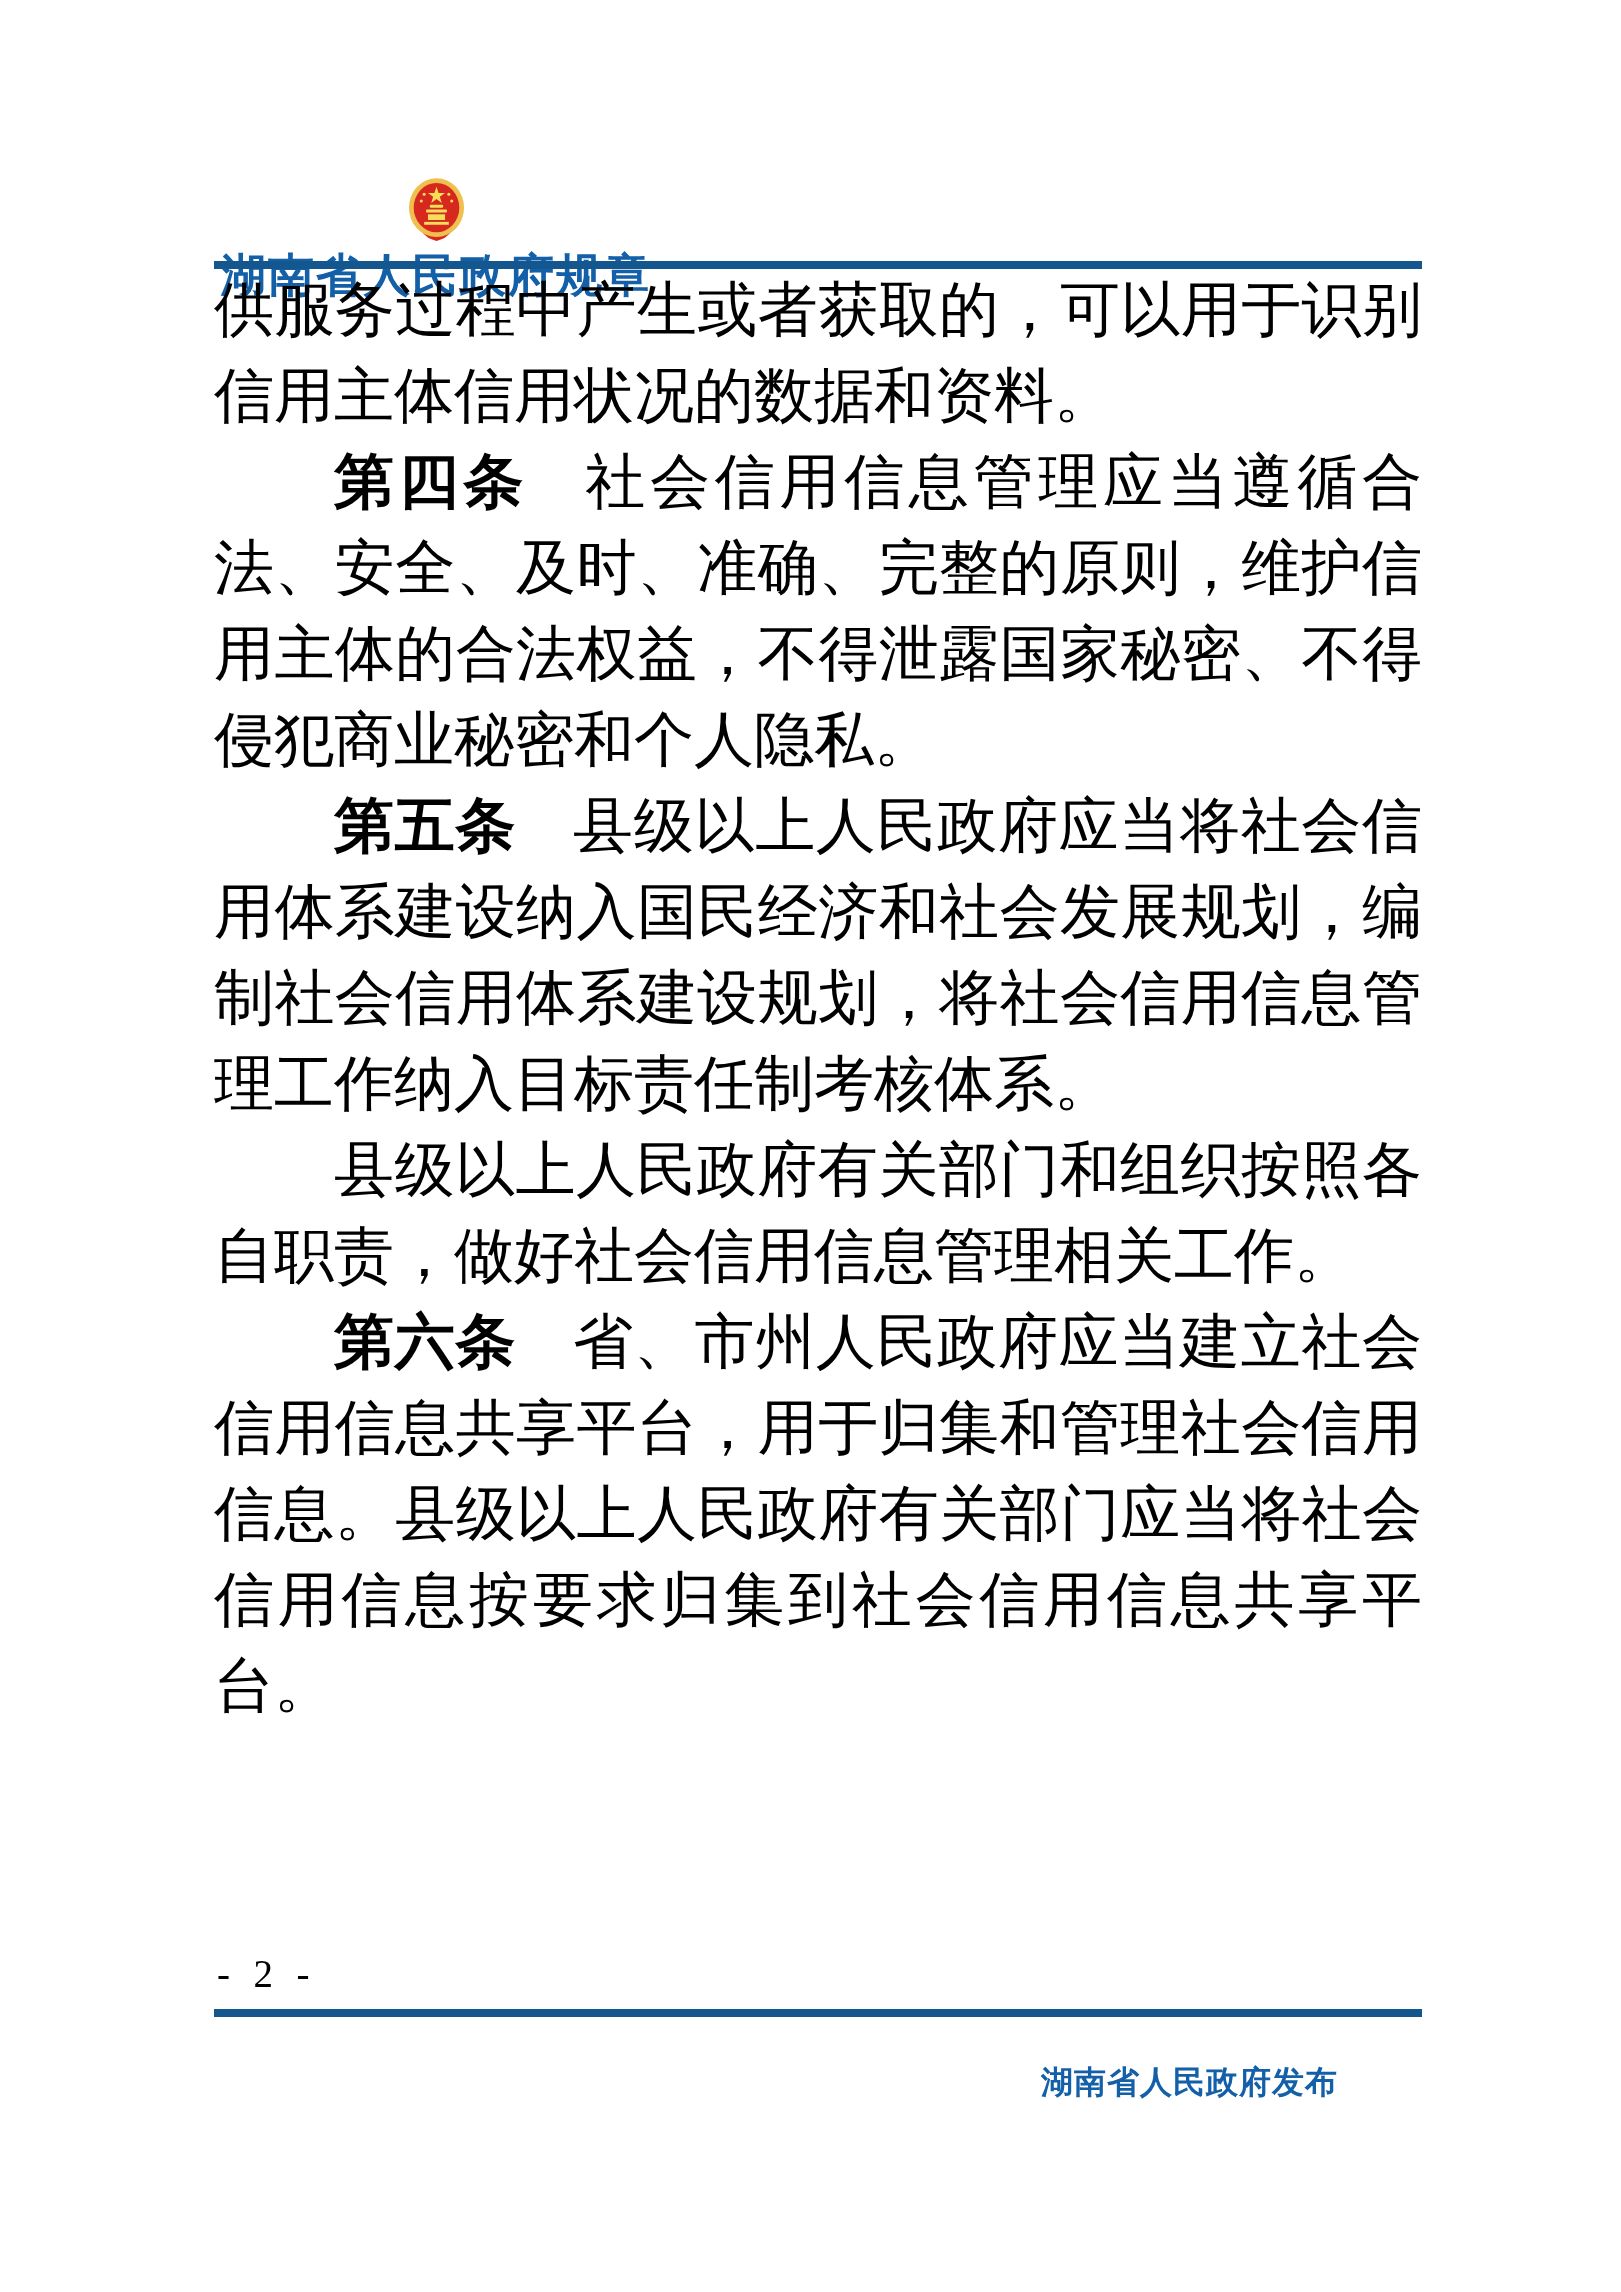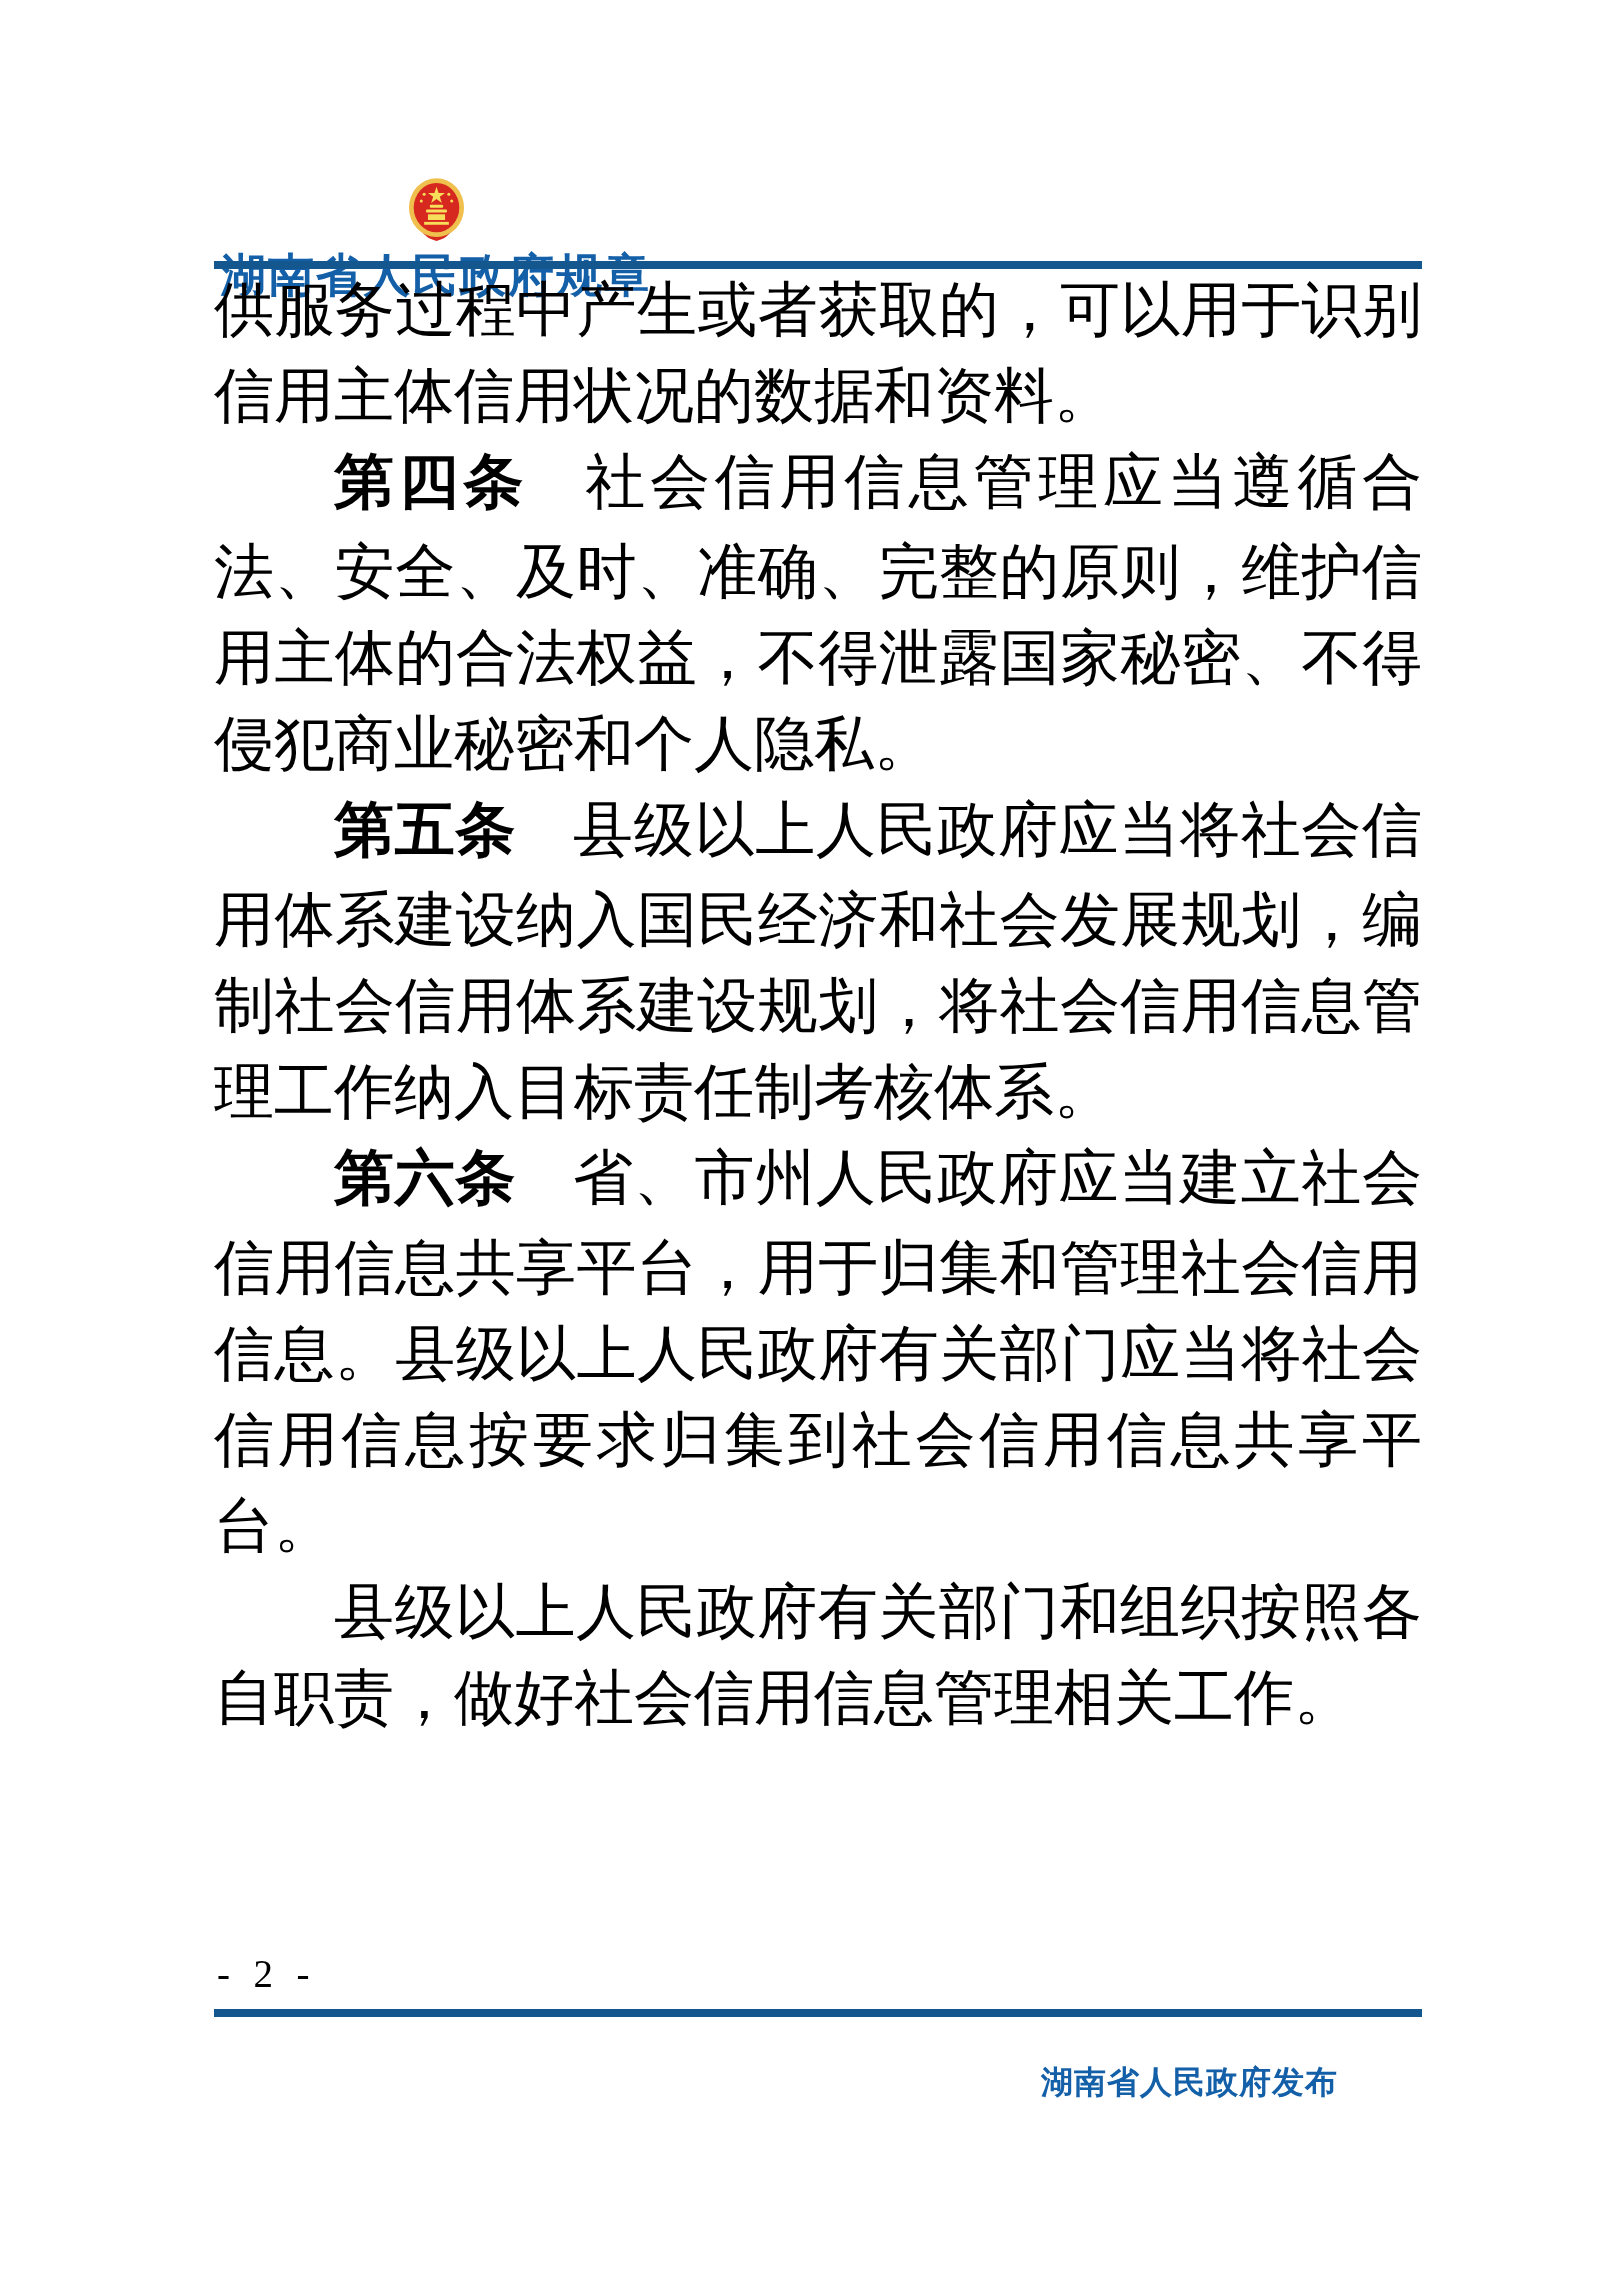--- a/index.html
+++ b/index.html
@@ -62,21 +62,21 @@
     text-align-last: left;
   }
   .doc-body p {
     margin: 0;
     padding: 0;
   }
   .doc-body p.indent { text-indent: 2em; }
   .article-no {
     font-weight: 700;
     margin-right: 0.95em;
-    font-family: Liberation Mono, monospace;
+    font-family: Liberation Sans, sans-serif;
   }
   .article-no:empty { display: none; margin: 0; }
   .page-number {
     position: absolute;
     left: 217px;
     top: 1952px;
     font-size: 39px;
     line-height: 43px;
     letter-spacing: 6.9px;
     color: #000000;
@@ -120,22 +120,22 @@
     </span>
     <h1 class="doc-title">湖南省人民政府规章</h1>
   </header>
 
   <div class="rule header-rule"></div>
 
   <main class="doc-body">
     <p><span>供服务过程中产生或者获取的，可以用于识别信用主体信用状况的数据和资料。</span></p>
     <p class="indent"><span class="article-no">第四条</span><span>社会信用信息管理应当遵循合法、安全、及时、准确、完整的原则，维护信用主体的合法权益，不得泄露国家秘密、不得侵犯商业秘密和个人隐私。</span></p>
     <p class="indent"><span class="article-no">第五条</span><span>县级以上人民政府应当将社会信用体系建设纳入国民经济和社会发展规划，编制社会信用体系建设规划，将社会信用信息管理工作纳入目标责任制考核体系。</span></p>
+    <p class="indent"><span>县级以上人民政府有关部门和组织按照各自职责，做好社会信用信息管理相关工作。</span></p>
     <p class="indent"><span class="article-no">第六条</span><span>省、市州人民政府应当建立社会信用信息共享平台，用于归集和管理社会信用信息。县级以上人民政府有关部门应当将社会信用信息按要求归集到社会信用信息共享平台。</span></p>
-    <p class="indent"><span>县级以上人民政府有关部门和组织按照各自职责，做好社会信用信息管理相关工作。</span></p>
   </main>
 
   <div class="page-number">- 2 -</div>
 
   <div class="rule footer-rule"></div>
 
   <div class="publisher">湖南省人民政府发布</div>
 
 </div>
 

